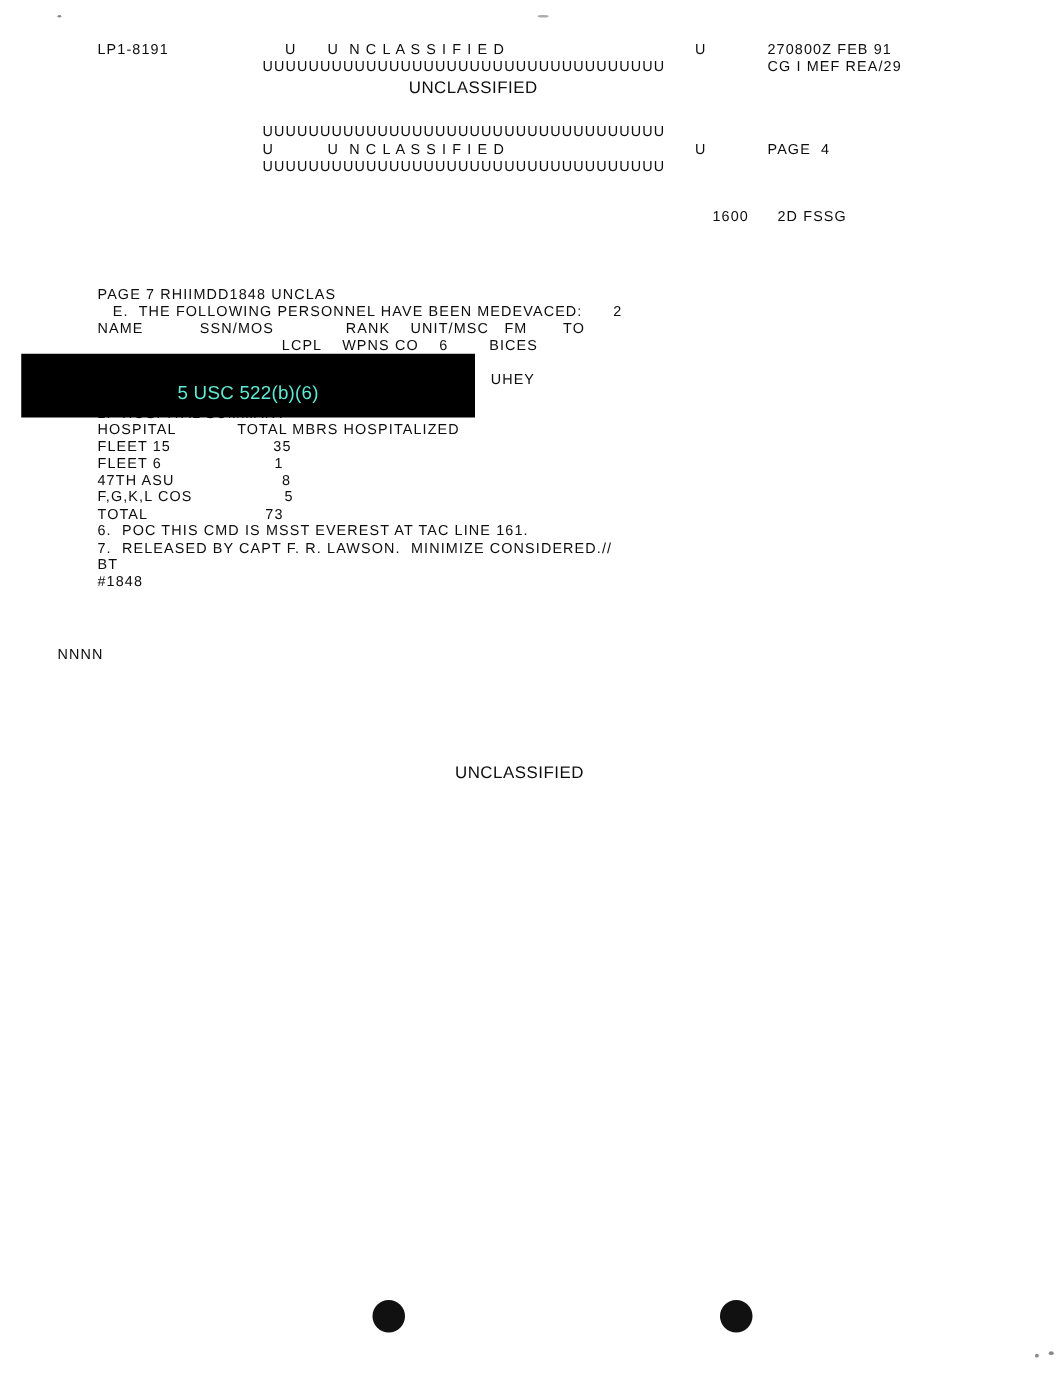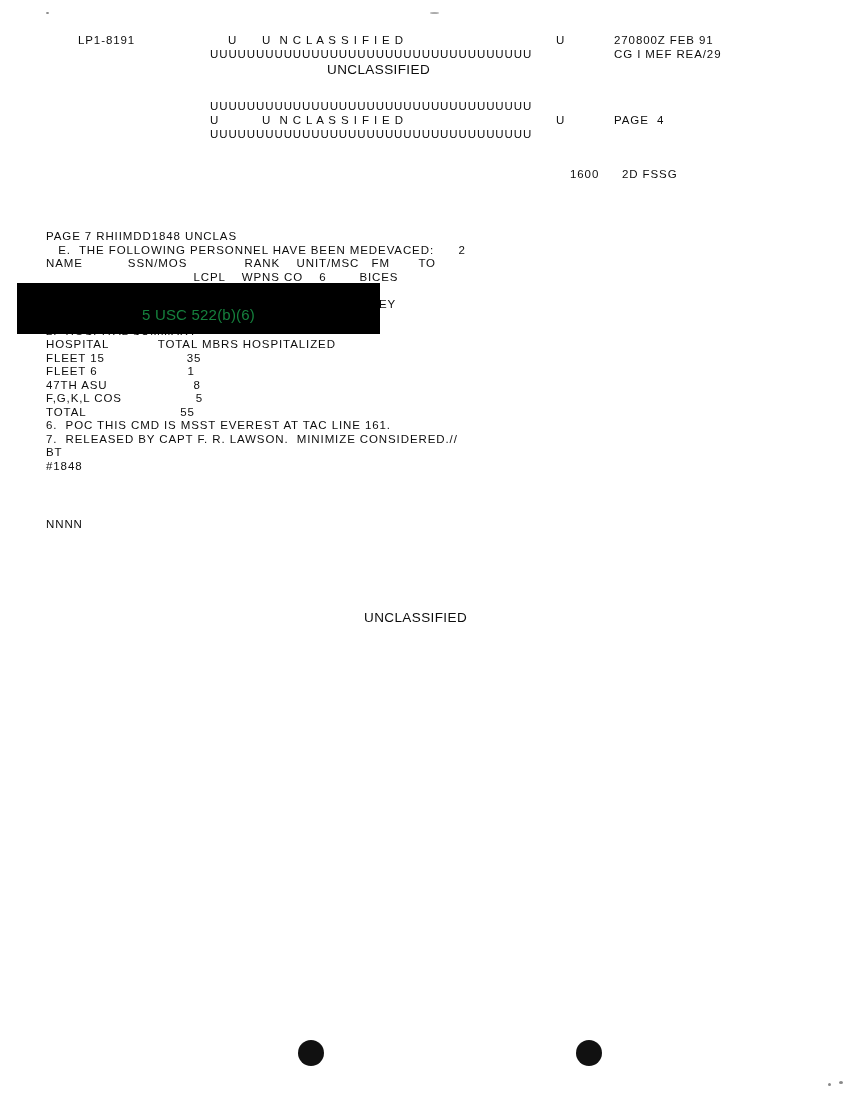--- a/index.html
+++ b/index.html
@@ -51,40 +51,40 @@
   #hdr-uncl2 { left: 262px; top: 114px; }
   #hdr-u4    { left: 556px; top: 114px; }
   #hdr-page  { left: 614px; top: 114px; }
   #hdr-urow3 { left: 210px; top: 128px; }
 
   #hdr-1600  { left: 534px; top: 168px; margin-left: 36px; }
   #hdr-fssg  { left: 622px; top: 168px; }
 
   
   .body-block { position: absolute; left: 46px; top: 230px; }
-  .body-block .mono { display: block; }
+  .body-block .mono { display: block; margin-left: 32px; }
 
   
   #redaction {
     position: absolute;
     left: 17px;
     top: 283px;
     width: 363px;
     height: 51px;
     background: #000000;
   }
   #redaction-label {
     position: absolute;
     left: 0; top: 0;
     width: 363px;
     height: 62px;
     display: flex;
     align-items: center;
     justify-content: center;
-    color: #15803d;
+    color: #5eead4;
     font-family: "Liberation Sans", sans-serif;
     font-size: 15px;
     letter-spacing: 0.2px;
   }
 
   
   #nnnn { left: 46px; top: 518px; }
   #footer-banner {
     left: 364px; top: 610px;
     font-family: "Liberation Sans", sans-serif;
@@ -151,21 +151,21 @@
     <span class="mono">                                    LCPL    WPNS CO    6        BICES</span>
     <span class="mono">                                            5TH MEB</span>
     <span class="mono">                                    LCPL    4TH AAVBN  6        UHEY</span>
     <span class="mono">                                            1ST MARDIV</span>
     <span class="mono">2.  HOSPITAL SUMMARY</span>
     <span class="mono">HOSPITAL            TOTAL MBRS HOSPITALIZED</span>
     <span class="mono">FLEET 15                    35</span>
     <span class="mono">FLEET 6                      1</span>
     <span class="mono">47TH ASU                     8</span>
     <span class="mono">F,G,K,L COS                  5</span>
-    <span class="mono">TOTAL                       55</span>
+    <span class="mono">TOTAL                       73</span>
     <span class="mono">6.  POC THIS CMD IS MSST EVEREST AT TAC LINE 161.</span>
     <span class="mono">7.  RELEASED BY CAPT F. R. LAWSON.  MINIMIZE CONSIDERED.//</span>
     <span class="mono">BT</span>
     <span class="mono">#1848</span>
   </div>
 
   <div id="redaction">
     <div id="redaction-label">5 USC 522(b)(6)</div>
   </div>
 

